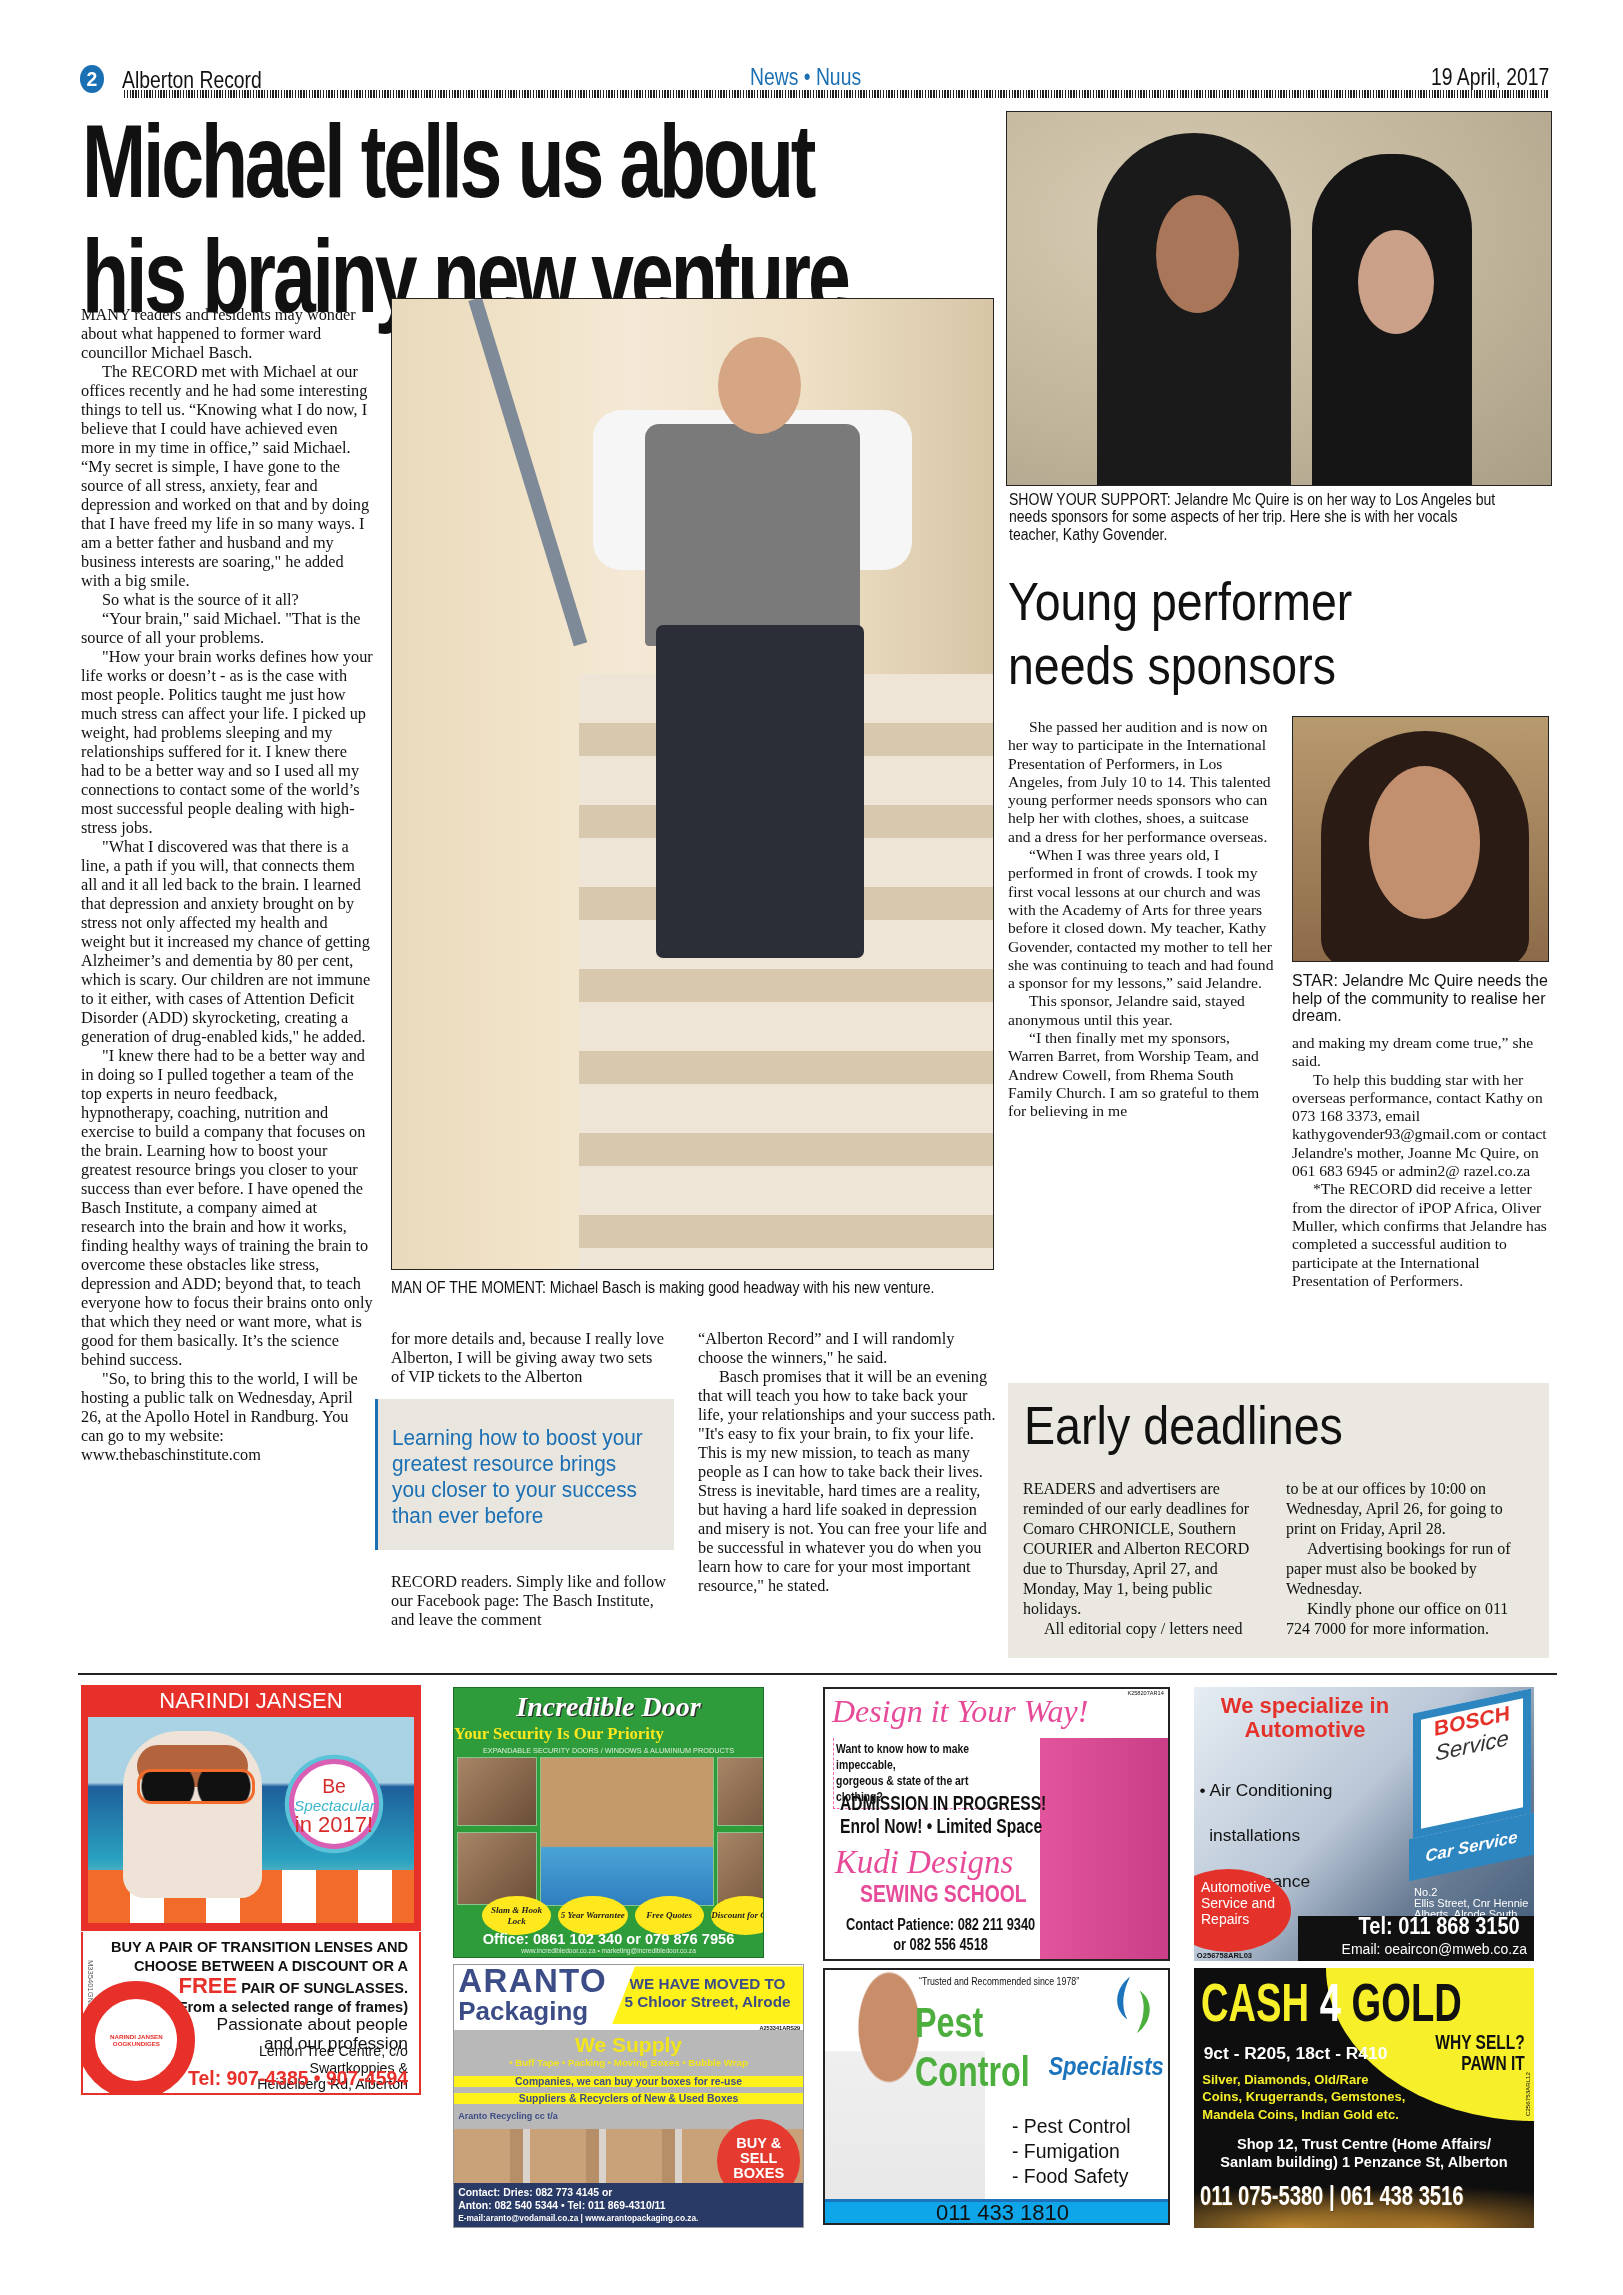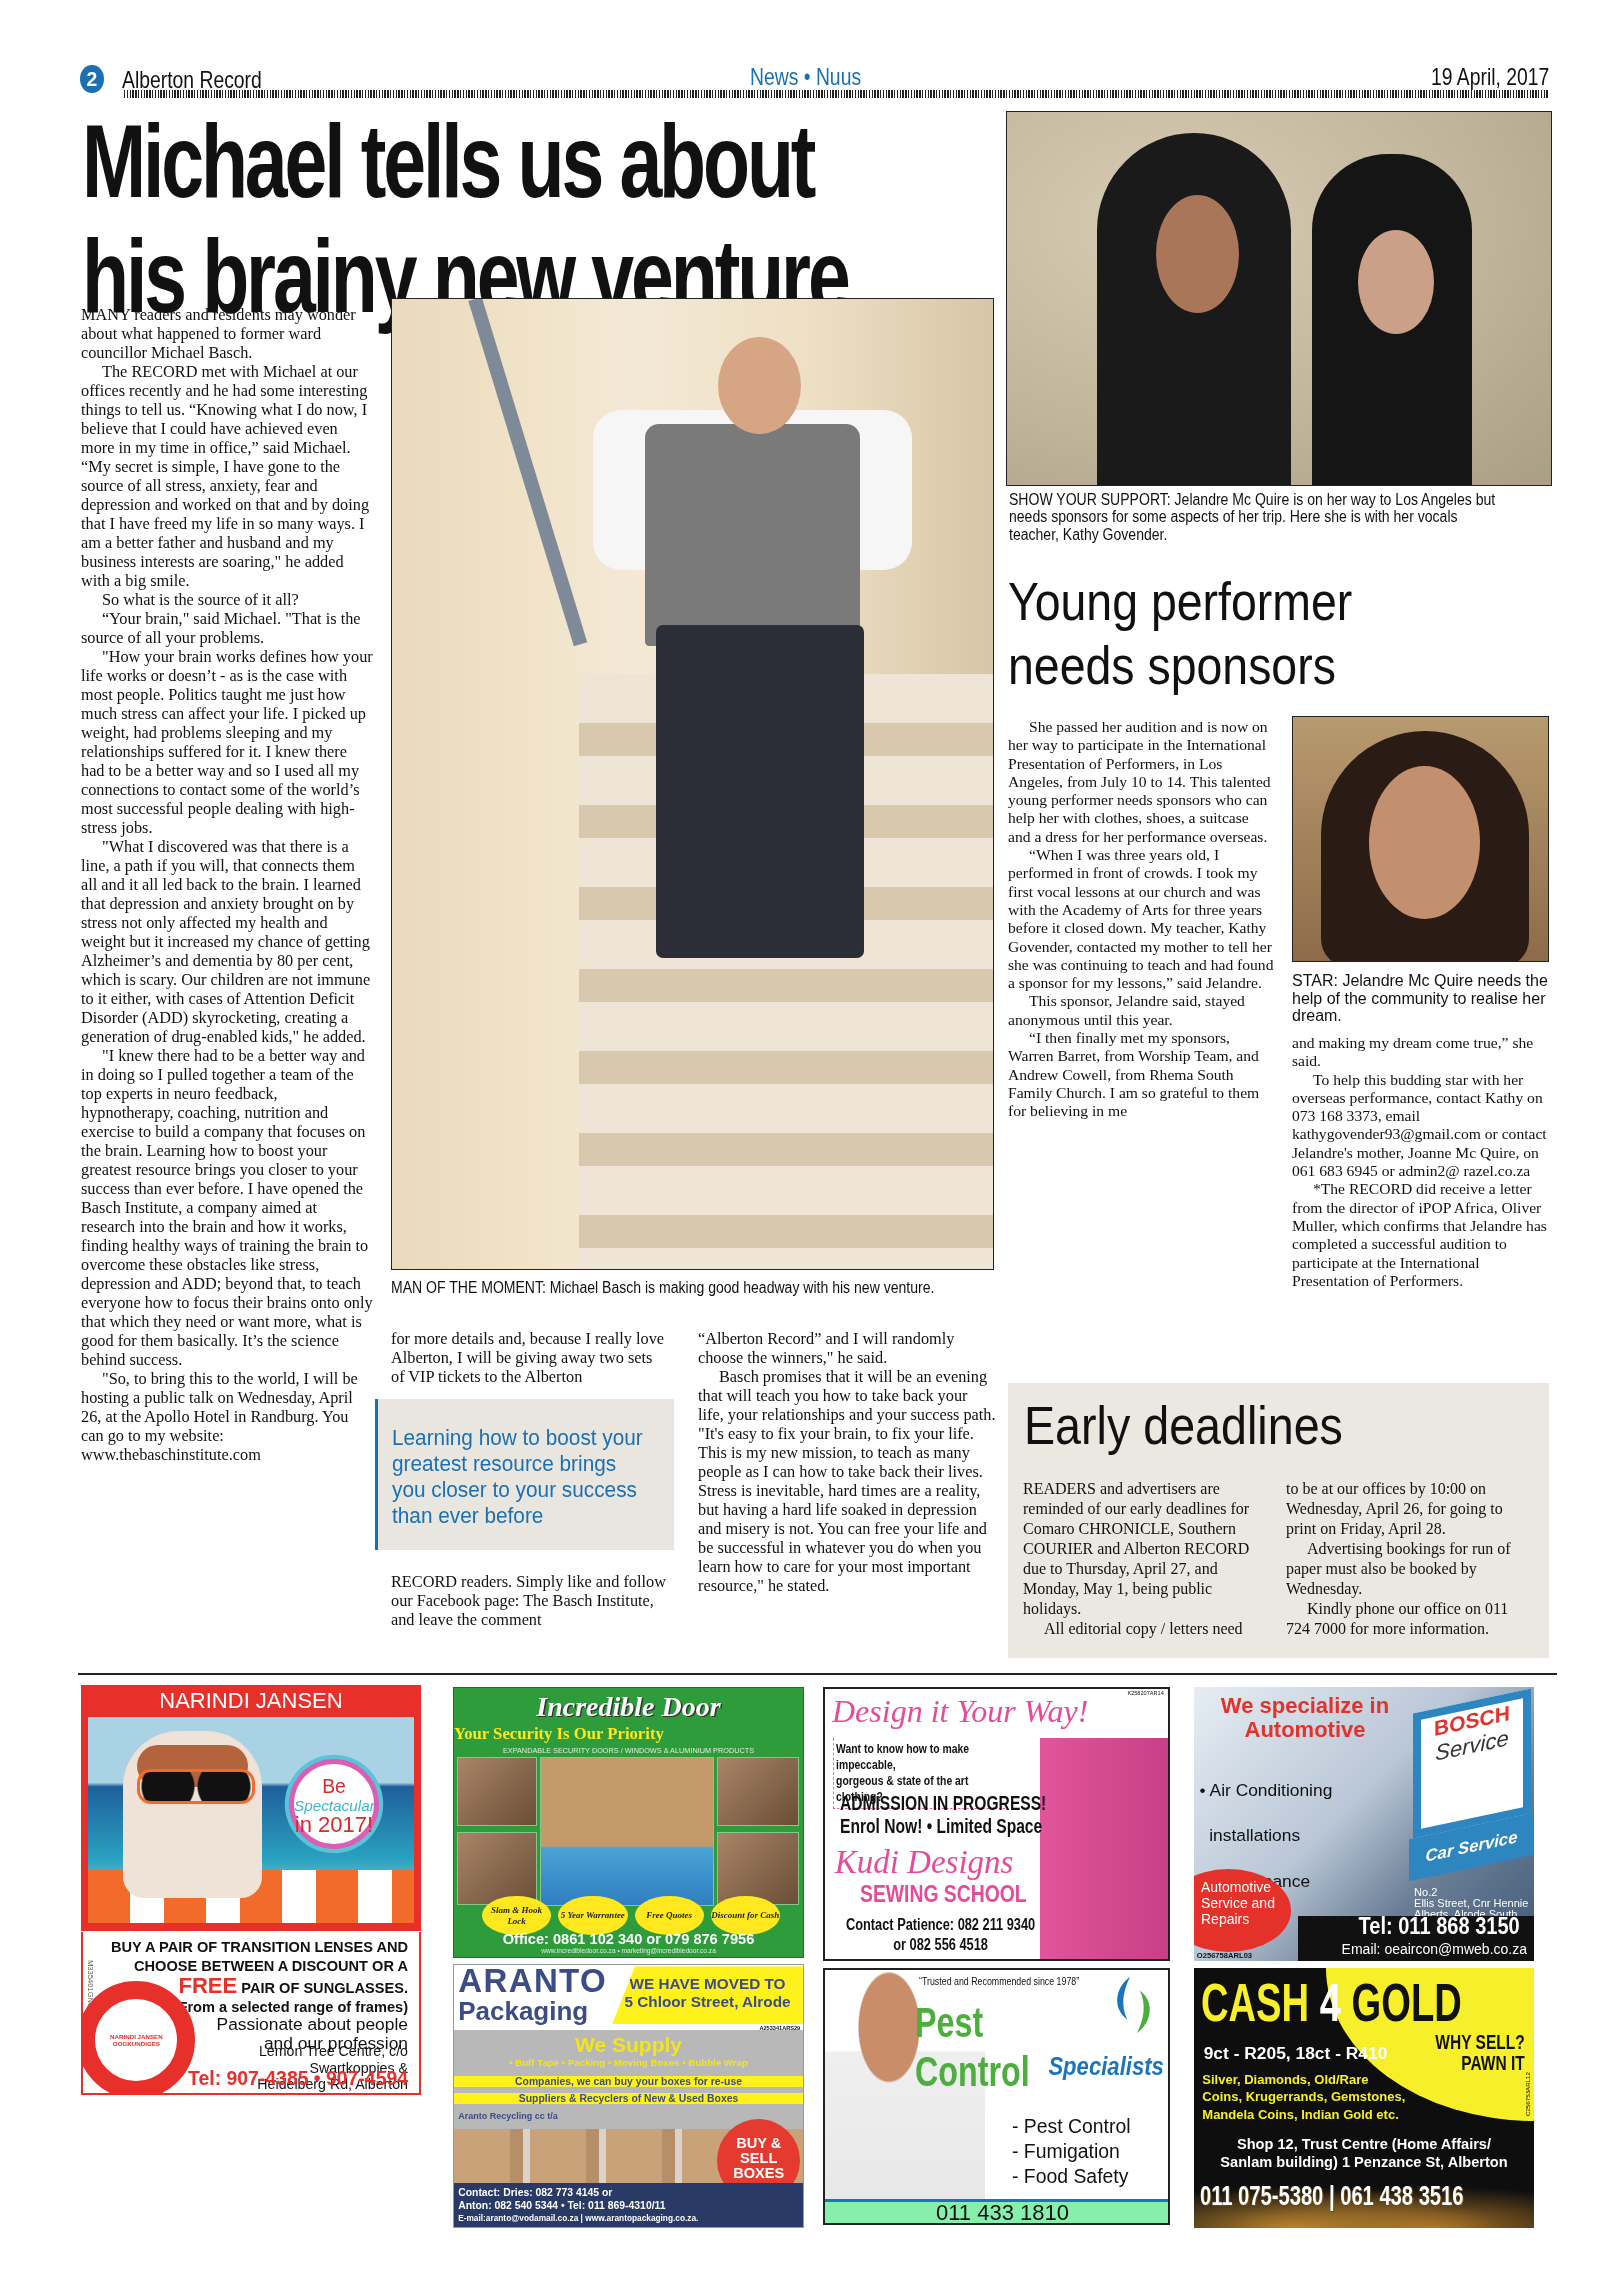--- a/index.html
+++ b/index.html
@@ -65,21 +65,21 @@
 .badge .sp{color:#3bb6cc;font-style:italic}
 .badge .yr{color:#d62c2c;font-size:22px}
 .ad1b{left:81px;top:1932px;width:340px;height:163px;border:2.1px solid #e8302a;border-top:none;background:#fff}
 .ad1b .t{position:absolute;right:11px;top:5.6px;width:319px;text-align:right;font:bold 14.6px/19px "Liberation Sans",sans-serif}
 .ad1b .free{color:#e8302a;font-size:22px}
 .ad1b .t2{position:absolute;right:11px;top:83px;text-align:right;font:17.4px/19.4px "Liberation Sans",sans-serif}
 .ad1b .t3{position:absolute;right:11px;top:124px;text-align:right;font:14.2px/16.7px "Liberation Sans",sans-serif}
 .logo{position:absolute;left:-5.6px;top:49px;width:118px;height:118px;border-radius:50%;background:#fff;border:18px solid #e8302a;display:flex;align-items:center;justify-content:center;font:bold 8.3px "Liberation Sans",sans-serif;color:#e8302a}
 .ad1b .tel{position:absolute;right:11px;bottom:2.8px;font:bold 19.4px "Liberation Sans",sans-serif;color:#e8302a}
 .ad1b .code{position:absolute;left:2.8px;top:28px;writing-mode:vertical-rl;font:7.6px "Liberation Sans",sans-serif;color:#555}
-.ad2{left:453px;top:1687px;width:351px;height:271px;background:#2e9c3a;border:1.4px solid #1e6e26}
+.ad2{left:453px;top:1687px;width:311px;height:271px;background:#2e9c3a;border:1.4px solid #1e6e26}
 .ad2 .title{position:absolute;left:0;top:2.8px;width:100%;text-align:center;font:italic bold 28px "Liberation Serif",serif;color:#fff;text-shadow:1.4px 1.4px 0 #333}
 .ad2 .sub{position:absolute;left:0;top:36px;width:100%;font:bold 16.7px "Liberation Serif",serif;color:#ffe81e}
 .ad2 .sub2{position:absolute;left:0;top:58px;width:100%;text-align:center;font:7.3px "Liberation Sans",sans-serif;color:#dfeede}
 .ad2 .pics{position:absolute;left:2.8px;top:69px;width:344px;height:149px}
 .ad2 .pics div{position:absolute;background:linear-gradient(135deg,#a88566,#6b4e37);border:1.4px solid #8bc48f}
 .ad2 .stars{position:absolute;left:28px;top:208px;width:298px;display:flex;gap:7px}
 .ad2 .star{flex:1;height:39px;background:#ffe81e;border-radius:50%;font:italic bold 9px/10.4px "Liberation Serif",serif;display:flex;align-items:center;justify-content:center;text-align:center;color:#222}
 .ad2 .office{position:absolute;left:0;top:243px;width:100%;text-align:center;font:bold 14.6px "Liberation Sans",sans-serif;color:#fff}
 .ad2 .web{position:absolute;left:0;top:259px;width:100%;text-align:center;font:6.6px "Liberation Sans",sans-serif;color:#dfeede}
 .ad3{left:453px;top:1964px;width:351px;height:264px;background:#b8b8b8;border:1.4px solid #999}
@@ -106,21 +106,21 @@
 .ad4 .kudi{position:absolute;left:9.7px;top:155px;font:italic 33px "Liberation Serif",serif;color:#e64a98}
 .ad4 .school{position:absolute;left:35px;top:192px;font:bold 23.6px "Liberation Sans",sans-serif;color:#e64a98;transform:scaleX(.82);transform-origin:left}
 .ad4 .contact{position:absolute;left:9.7px;top:226px;font:bold 16px/20px "Liberation Sans",sans-serif;transform:scaleX(.8);transform-origin:left;text-align:center;width:264px}
 .ad5{left:823px;top:1968px;width:347px;height:257px;border:2.1px solid #222;background:#fff}
 .ad5 .man{position:absolute;left:0;top:0;width:160px;height:229px;background:radial-gradient(ellipse at 40% 25%,#c98d6a 0,#c98d6a 22%,transparent 23%),linear-gradient(180deg,#fff 0,#fff 35%,#efefef 36%,#e8e8e8 100%)}
 .ad5 .trust{position:absolute;left:94px;top:5.6px;font:10.4px "Liberation Sans",sans-serif;transform:scaleX(.85);transform-origin:left}
 .ad5 .pest{position:absolute;left:90px;top:28px;font:bold 43px "Liberation Sans",sans-serif;color:#4bae3d;transform:scaleX(.75);transform-origin:left}
 .ad5 .spec{position:absolute;right:4.2px;top:81px;font:italic bold 26px "Liberation Sans",sans-serif;color:#1c75bc;transform:scaleX(.85);transform-origin:right}
 .ad5 .logo5{position:absolute;right:9.7px;top:4.2px;width:49px;height:62px}
 .ad5 .list{position:absolute;left:187px;top:144px;font:19.4px/25px "Liberation Sans",sans-serif}
-.ad5 .phone{position:absolute;left:0;bottom:0;width:100%;height:24px;background:#86efac;border-top:3.5px solid #1c75bc;font:22px/21px "Liberation Sans",sans-serif;padding-left:111px}
+.ad5 .phone{position:absolute;left:0;bottom:0;width:100%;height:24px;background:#0ea5e9;border-top:3.5px solid #1c75bc;font:22px/21px "Liberation Sans",sans-serif;padding-left:111px}
 .ad6{left:1194px;top:1687px;width:340px;height:274px;background:linear-gradient(135deg,#e6edf3 0%,#b9c6d6 45%,#6a7d95 70%,#3f5a78 100%)}
 .ad6 .t1{position:absolute;left:7px;top:7px;width:208px;text-align:center;font:bold 22px/23.6px "Liberation Sans",sans-serif;color:#e4322b}
 .ad6 .list{position:absolute;left:5.6px;top:65px;font:17.4px/15.3px "Liberation Sans",sans-serif;color:#111}
 .ad6 .sign{position:absolute;left:219px;top:14px;width:118px;height:125px;background:#fff;border:8.3px solid #2e86c1;transform:skewY(-12deg)}
 .ad6 .sign .b{color:#e4322b;font:bold 21px "Liberation Sans",sans-serif;text-align:center}
 .ad6 .sign .s{color:#333;font:italic 22px "Liberation Sans",sans-serif;text-align:center}
 .ad6 .car{position:absolute;left:215px;top:139px;width:125px;height:42px;background:#2e86c1;transform:skewY(-12deg);color:#fff;font:italic bold 16.7px/42px "Liberation Sans",sans-serif;text-align:center}
 .ad6 .red{position:absolute;left:-28px;top:182px;width:125px;height:83px;border-radius:50%;background:#e4322b;color:#fff;font:14px/16px "Liberation Sans",sans-serif;padding:9.7px 0 0 35px}
 .ad6 .addr{position:absolute;right:5.6px;top:200px;text-align:left;font:11px/11px "Liberation Sans",sans-serif;color:#fff}
 .ad6 .black{position:absolute;left:104px;top:229px;width:236px;height:45px;background:#111}

